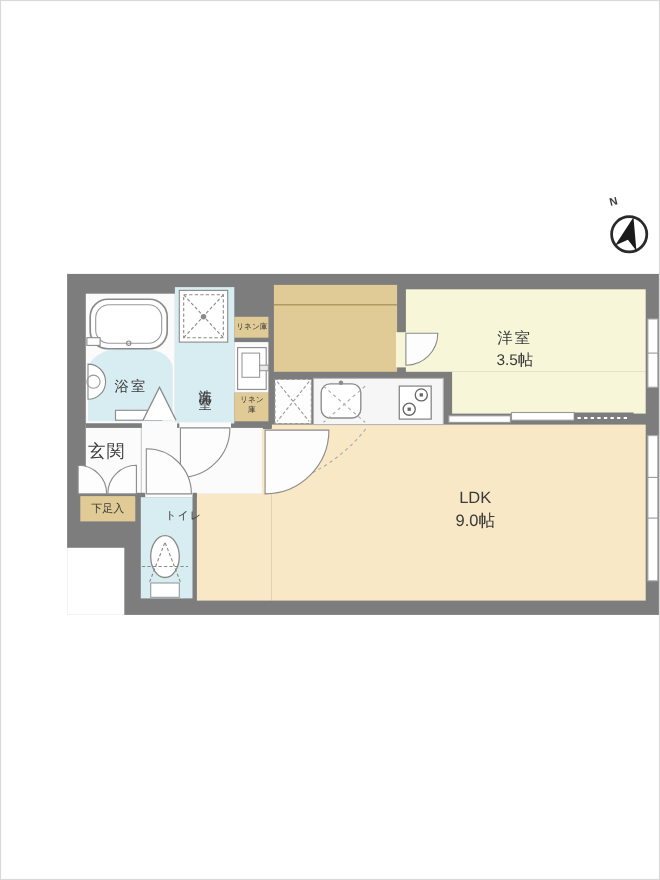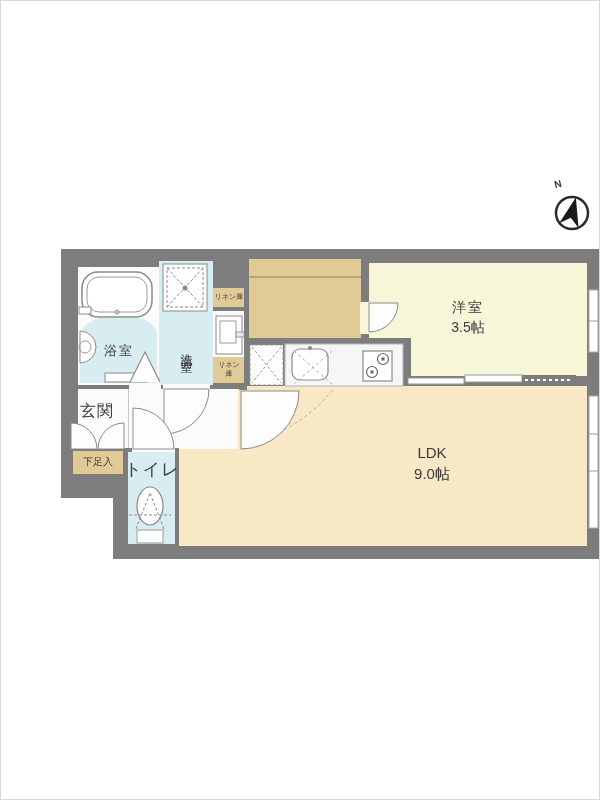--- a/index.html
+++ b/index.html
@@ -185,17 +185,17 @@
 
   <div class="room-label" style="left:404px;top:462px;font-size:15px;line-height:1.4;margin-left:27px;">
     <span>LDK</span>
     <span>9.0帖</span>
   </div>
 
   <div class="room-label" style="left:96px;top:410px;font-size:16px;letter-spacing:1px;">玄関</div>
 
   <div class="room-label" style="left:97px;top:461px;font-size:10px;">下足入</div>
 
-  <div class="room-label" style="left:151px;top:468px;font-size:17px;letter-spacing:1px;font-family:Liberation Mono, monospace;">トイレ</div>
+  <div class="room-label" style="left:166px;top:468px;font-size:10px;letter-spacing:1px;font-family:Liberation Mono, monospace;">トイレ</div>
 
   <div class="room-label" style="left:557px;top:183px;font-size:10px;font-weight:bold;transform:translate(-50%,-50%) rotate(-14deg);">N</div>
 
 </div>
 
 </body></html>

